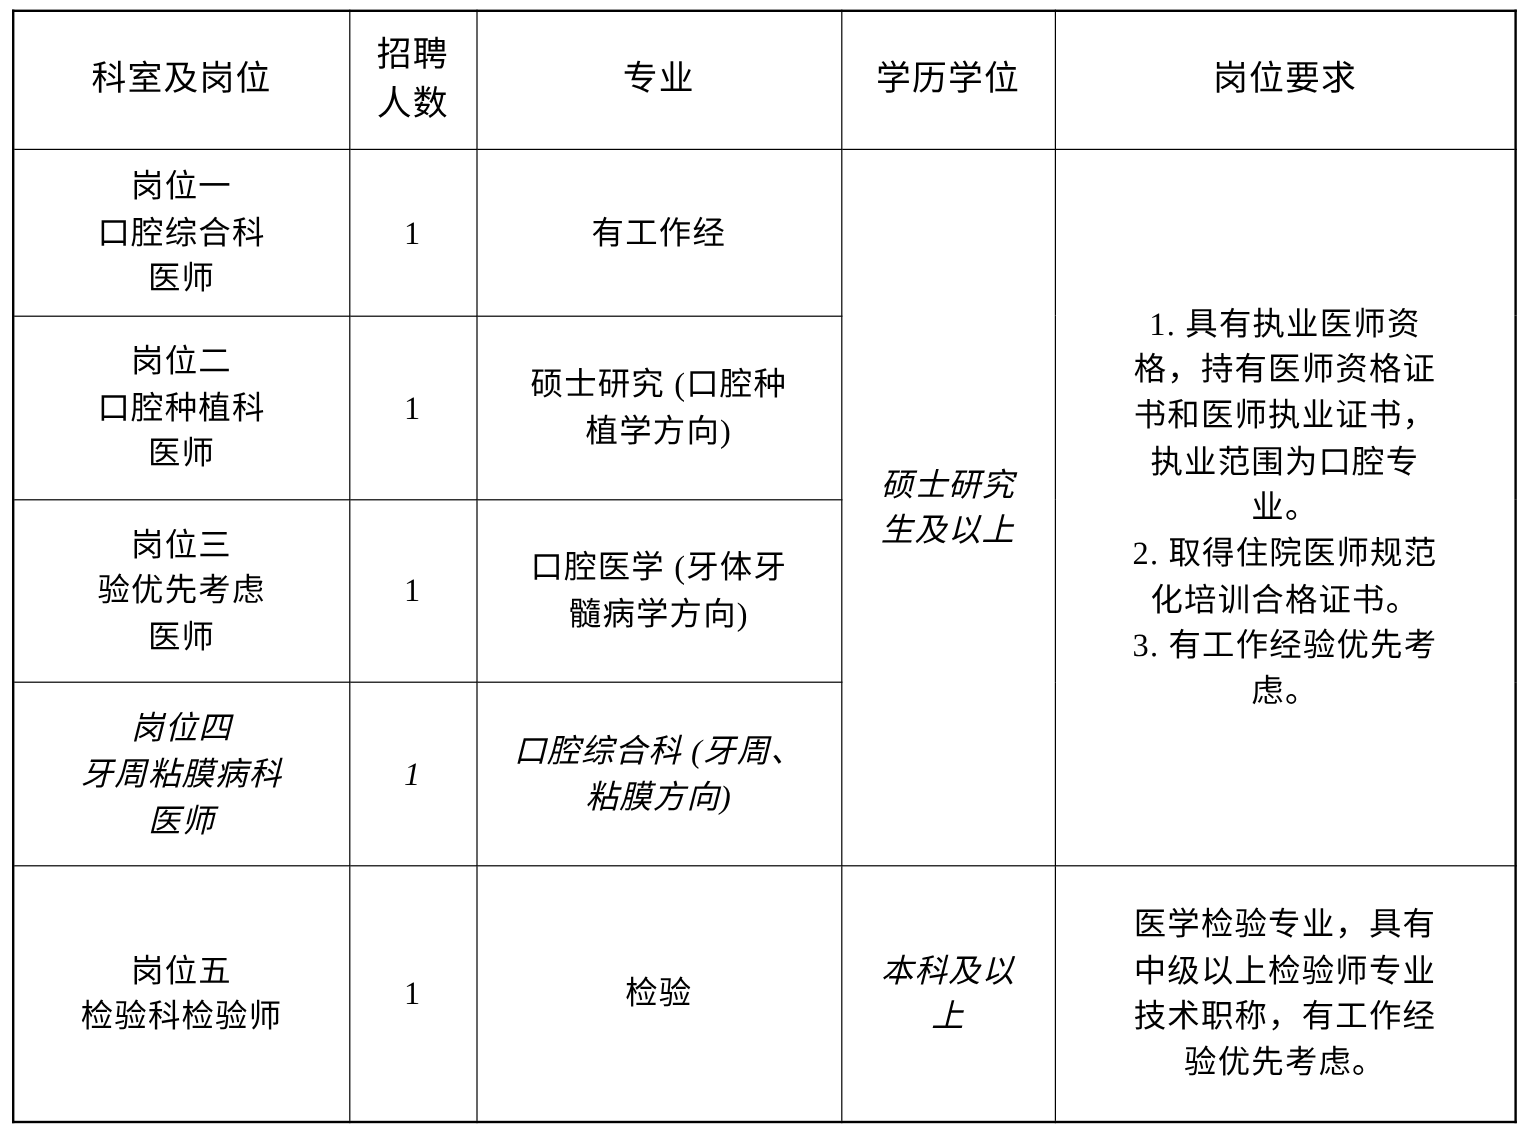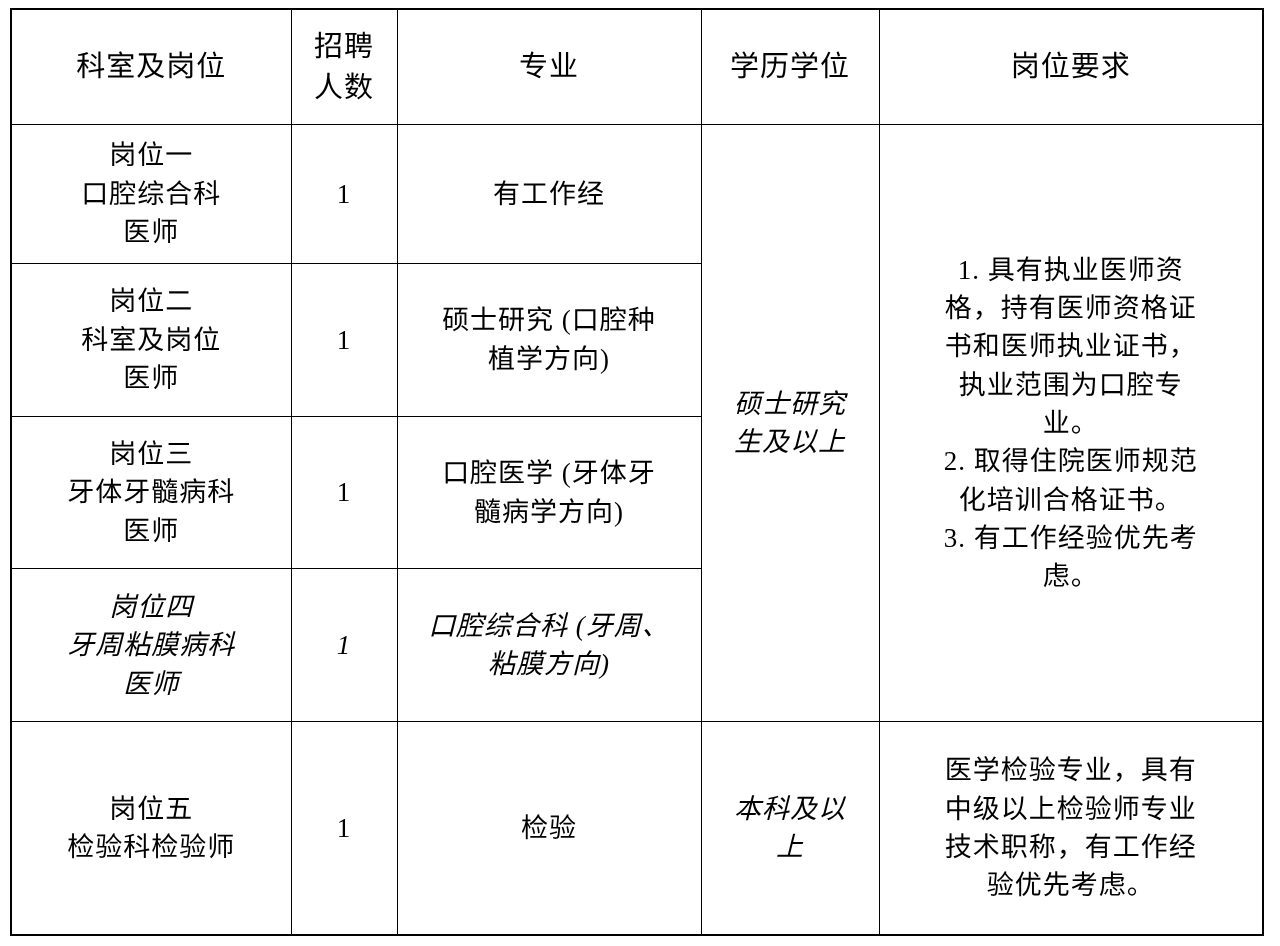--- a/index.html
+++ b/index.html
@@ -117,29 +117,29 @@
 书和医师执业证书，
 执业范围为口腔专
 业。
 2. 取得住院医师规范
 化培训合格证书。
 3. 有工作经验优先考
 虑。</td>
       </tr>
       <tr class="row-b">
         <td class="cell-dept">岗位二
-科室及岗位
+口腔种植科
 医师</td>
         <td class="cell-count">1</td>
         <td class="cell-major">硕士研究 (口腔种
 植学方向)</td>
       </tr>
       <tr class="row-c">
         <td class="cell-dept">岗位三
-牙体牙髓病科
+验优先考虑
 医师</td>
         <td class="cell-count">1</td>
         <td class="cell-major">口腔医学 (牙体牙
 髓病学方向)</td>
       </tr>
       <tr class="row-d">
         <td class="cell-dept">岗位四
 牙周粘膜病科
 医师</td>
         <td class="cell-count">1</td>

